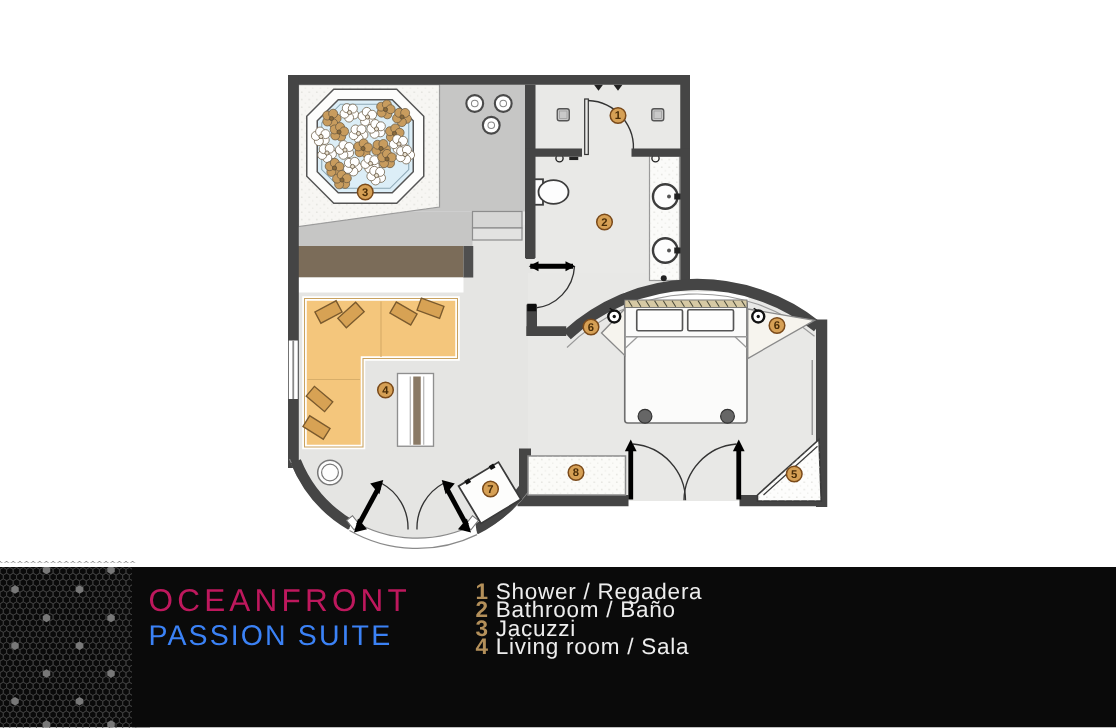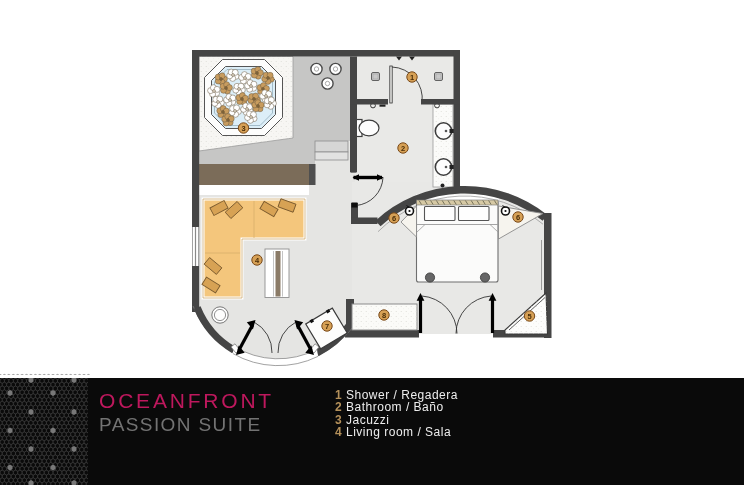--- a/index.html
+++ b/index.html
@@ -1,19 +1,19 @@
 <!DOCTYPE html>
 <html><head><meta charset="utf-8">
 <style>
 html,body{margin:0;padding:0;background:#fff;width:744px;height:485px;overflow:hidden;}
 .wrap{position:relative;width:744px;height:485px;font-family:"Liberation Sans",sans-serif;}
 svg{position:absolute;top:0;left:0;}
 .title1{position:absolute;left:99px;top:389px;color:#be185d;font-size:21px;letter-spacing:2.8px;}
-.title2{position:absolute;left:99px;top:414px;color:#737373;font-size:19px;letter-spacing:1.4px;}
-.leg{position:absolute;top:389px;color:#ededed;font-size:12px;line-height:12.4px;letter-spacing:0.5px;margin-left:18px;}
+.title2{position:absolute;left:99px;top:414px;color:#3b82f6;font-size:19px;letter-spacing:1.4px;}
+.leg{position:absolute;top:389px;color:#ededed;font-size:15px;line-height:12.4px;letter-spacing:0.5px;}
 .leg b{color:#b4905a;font-weight:bold;}
 .c1{left:317px;}
 .c2{left:460px;}
 </style></head>
 <body>
 <div class="wrap">
 <svg width="744" height="485" viewBox="0 0 744 485">
 <defs>
         <pattern id="spk" width="5" height="5" patternUnits="userSpaceOnUse">
           <rect width="5" height="5" fill="none"></rect>

